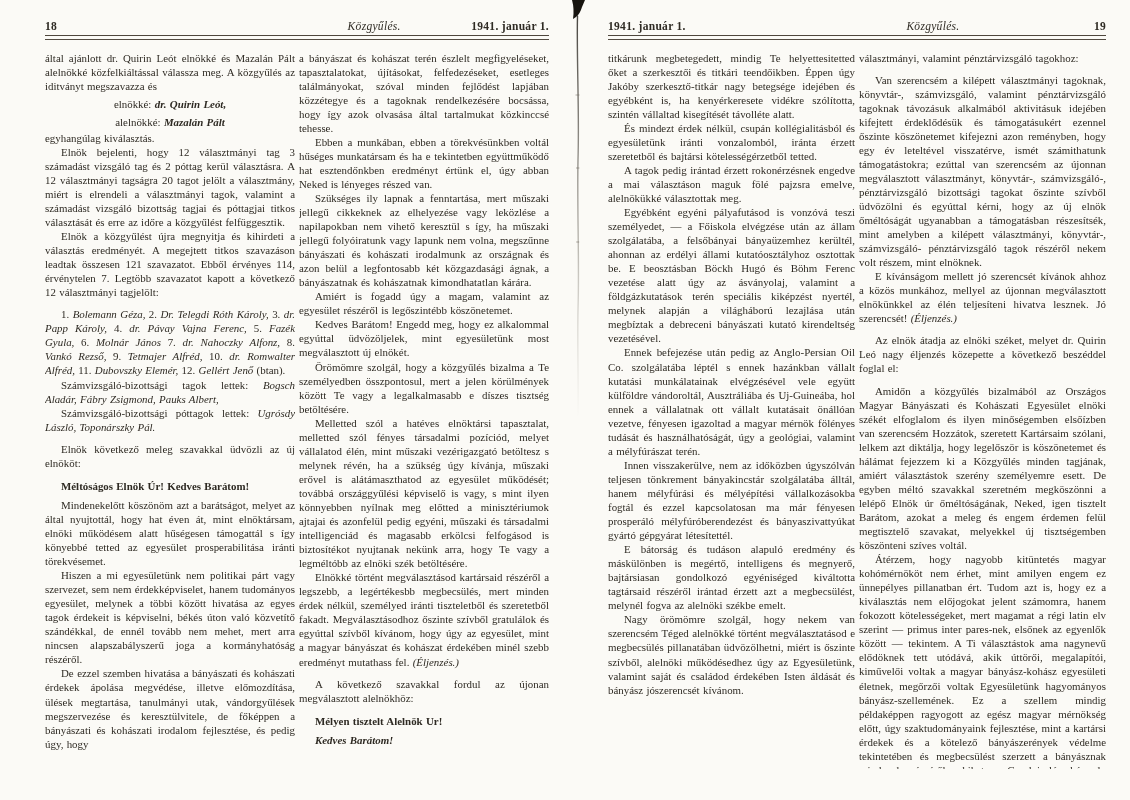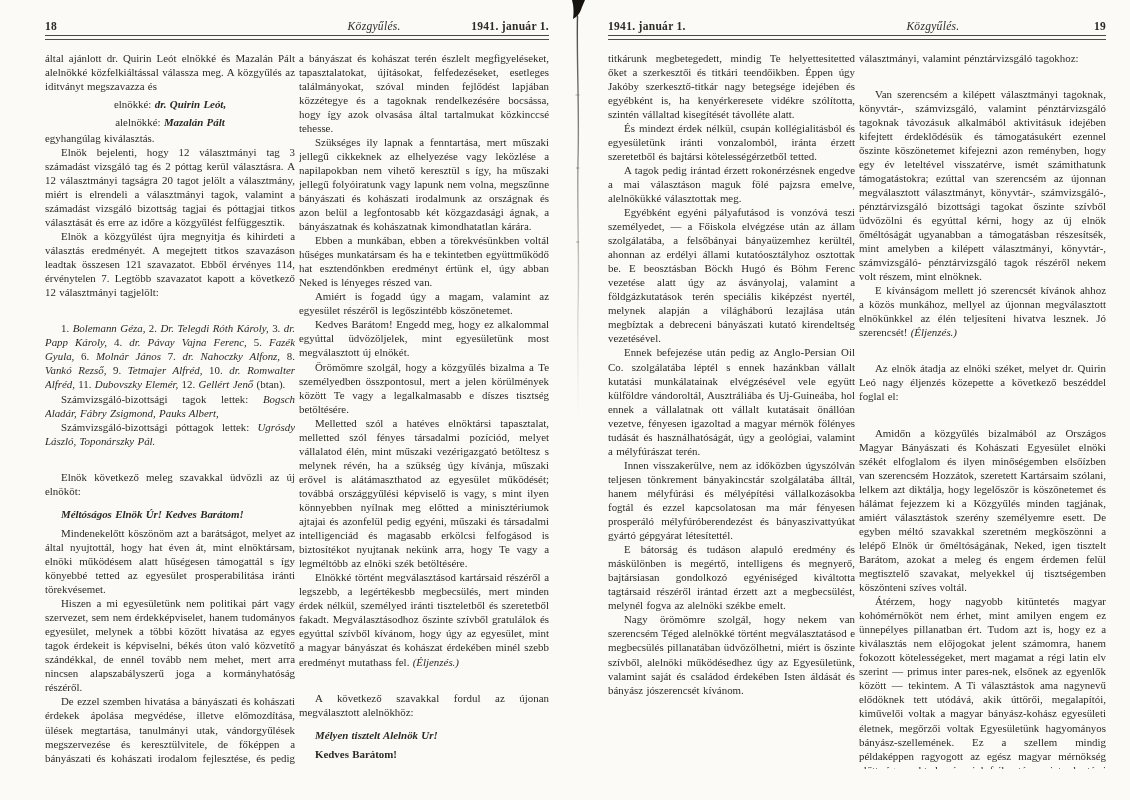--- a/index.html
+++ b/index.html
@@ -18,23 +18,23 @@
   .h-side{flex:1;font-weight:700;}
   .h-center{flex:1.4;text-align:right;font-style:italic;font-weight:400;}
   .h-right{text-align:right;}
   .rule{height:2.5px;border-top:1px solid #4e463c;border-bottom:1px solid #534b41;margin-top:3px;}
   .cols{display:flex;gap:4px;margin-top:11px;height:718px;overflow:hidden;}
   .col{flex:1;overflow:hidden;text-align:justify;font-size:10.9px;line-height:14.05px;word-spacing:.6px;}
   p.blk{margin:0;text-indent:16px;}
   p.cont{text-indent:0;}
   p.center{text-align:center;text-indent:0;margin:4px 0 2px;}
   p.center i{font-weight:700;}
-  p.salut{font-style:italic;font-weight:700;margin-top:9px;margin-bottom:5px;}
-  p.salut2{font-weight:700;margin-top:0;margin-bottom:3px;}
-  p.gap{margin-top:22px;}
+  p.salut{font-weight:700;margin-top:9px;margin-bottom:5px;}
+  p.salut2{font-style:italic;font-weight:700;margin-top:0;margin-bottom:3px;}
+  p.gap{margin-top:8px;}
   .crease{position:absolute;left:560px;top:0;width:40px;height:430px;pointer-events:none;}
 </style>
 </head>
 <body>
 
 <div class="scan">
 
   <div class="page page-left">
     <div class="header">
       <span class="h-side">18</span>
@@ -54,22 +54,22 @@
           <p class="blk body"><span>Számvizsgáló-bizottsági tagok lettek: </span><i>Bogsch Aladár, Fábry Zsigmond, Pauks Albert,</i></p>
           <p class="blk body"><span>Számvizsgáló-bizottsági póttagok lettek: </span><i>Ugrósdy László, Toponárszky Pál.</i></p>
           <p class="blk body gap">Elnök következő meleg szavakkal üdvözli az új elnököt:</p>
           <p class="blk salut">Méltóságos Elnök Úr! Kedves Barátom!</p>
           <p class="blk body">Mindenekelőtt köszönöm azt a barátságot, melyet az által nyujtottál, hogy hat éven át, mint elnöktársam, elnöki működésem alatt hűségesen támogattál s így könyebbé tetted az egyesület prosperabilitása iránti törekvésemet.</p>
           <p class="blk body">Hiszen a mi egyesületünk nem politikai párt vagy szervezet, sem nem érdekképviselet, hanem tudományos egyesület, melynek a többi között hivatása az egyes tagok érdekeit is képviselni, békés úton való közvetítő szándékkal, de ennél tovább nem mehet, mert arra nincsen alapszabályszerű joga a kormányhatóság részéről.</p>
           <p class="blk body">De ezzel szemben hivatása a bányászati és kohászati érdekek ápolása megvédése, illetve előmozdítása, ülések megtartása, tanulmányi utak, vándorgyűlések megszervezése és keresztülvitele, de főképpen a bányászati és kohászati irodalom fejlesztése, és pedig úgy, hogy</p>
         </div>
       <div class="col">
           <p class="blk cont">a bányászat és kohászat terén észlelt megfigyeléseket, tapasztalatokat, újításokat, felfedezéseket, esetleges találmányokat, szóval minden fejlődést lapjában közzétegye és a tagoknak rendelkezésére bocsássa, hogy így azok olvasása által tartalmukat közkinccsé tehesse.</p>
+          <p class="blk body">Ebben a munkában, ebben a törekvésünkben voltál hűséges munkatársam és ha e tekintetben együttműködő hat esztendőnkben eredményt értünk el, úgy abban Neked is lényeges részed van.</p>
           <p class="blk body">Szükséges ily lapnak a fenntartása, mert műszaki jellegű cikkeknek az elhelyezése vagy leközlése a napilapokban nem vihető keresztül s így, ha műszaki jellegű folyóiratunk vagy lapunk nem volna, megszűnne bányászati és kohászati irodalmunk az országnak és azon belül a legfontosabb két közgazdasági ágnak, a bányászatnak és kohászatnak kimondhatatlan kárára.</p>
-          <p class="blk body">Ebben a munkában, ebben a törekvésünkben voltál hűséges munkatársam és ha e tekintetben együttműködő hat esztendőnkben eredményt értünk el, úgy abban Neked is lényeges részed van.</p>
           <p class="blk body">Amiért is fogadd úgy a magam, valamint az egyesület részéről is legőszintébb köszönetemet.</p>
           <p class="blk body">Kedves Barátom! Engedd meg, hogy ez alkalommal egyúttal üdvözöljelek, mint egyesületünk most megválasztott új elnökét.</p>
           <p class="blk body">Örömömre szolgál, hogy a közgyűlés bizalma a Te személyedben összpontosul, mert a jelen körülmények között Te vagy a legalkalmasabb e díszes tisztség betöltésére.</p>
           <p class="blk body">Melletted szól a hatéves elnöktársi tapasztalat, melletted szól fényes társadalmi pozíciód, melyet vállalatod élén, mint műszaki vezérigazgató betöltesz s melynek révén, ha a szükség úgy kívánja, műszaki erővel is alátámaszthatod az egyesület működését; továbbá országgyűlési képviselő is vagy, s mint ilyen könnyebben nyílnak meg előtted a minisztériumok ajtajai és azonfelül pedig egyéni, műszaki és társadalmi intelligenciád és magasabb erkölcsi felfogásod is biztosítékot nyujtanak nekünk arra, hogy Te vagy a legméltóbb az elnöki szék betöltésére.</p>
           <p class="blk body"><span>Elnökké történt megválasztásod kartársaid részéről a legszebb, a legértékesbb megbecsülés, mert minden érdek nélkül, személyed iránti tiszteletből és szeretetből fakadt. Megválasztásodhoz őszinte szívből gratulálok és egyúttal szívből kívánom, hogy úgy az egyesület, mint a magyar bányászat és kohászat érdekében minél szebb eredményt mutathass fel. </span><i>(Éljenzés.)</i></p>
           <p class="blk body gap">A következő szavakkal fordul az újonan megválasztott alelnökhöz:</p>
           <p class="blk salut">Mélyen tisztelt Alelnök Ur!</p>
           <p class="blk salut2">Kedves Barátom!</p>
         </div>
     </div>

